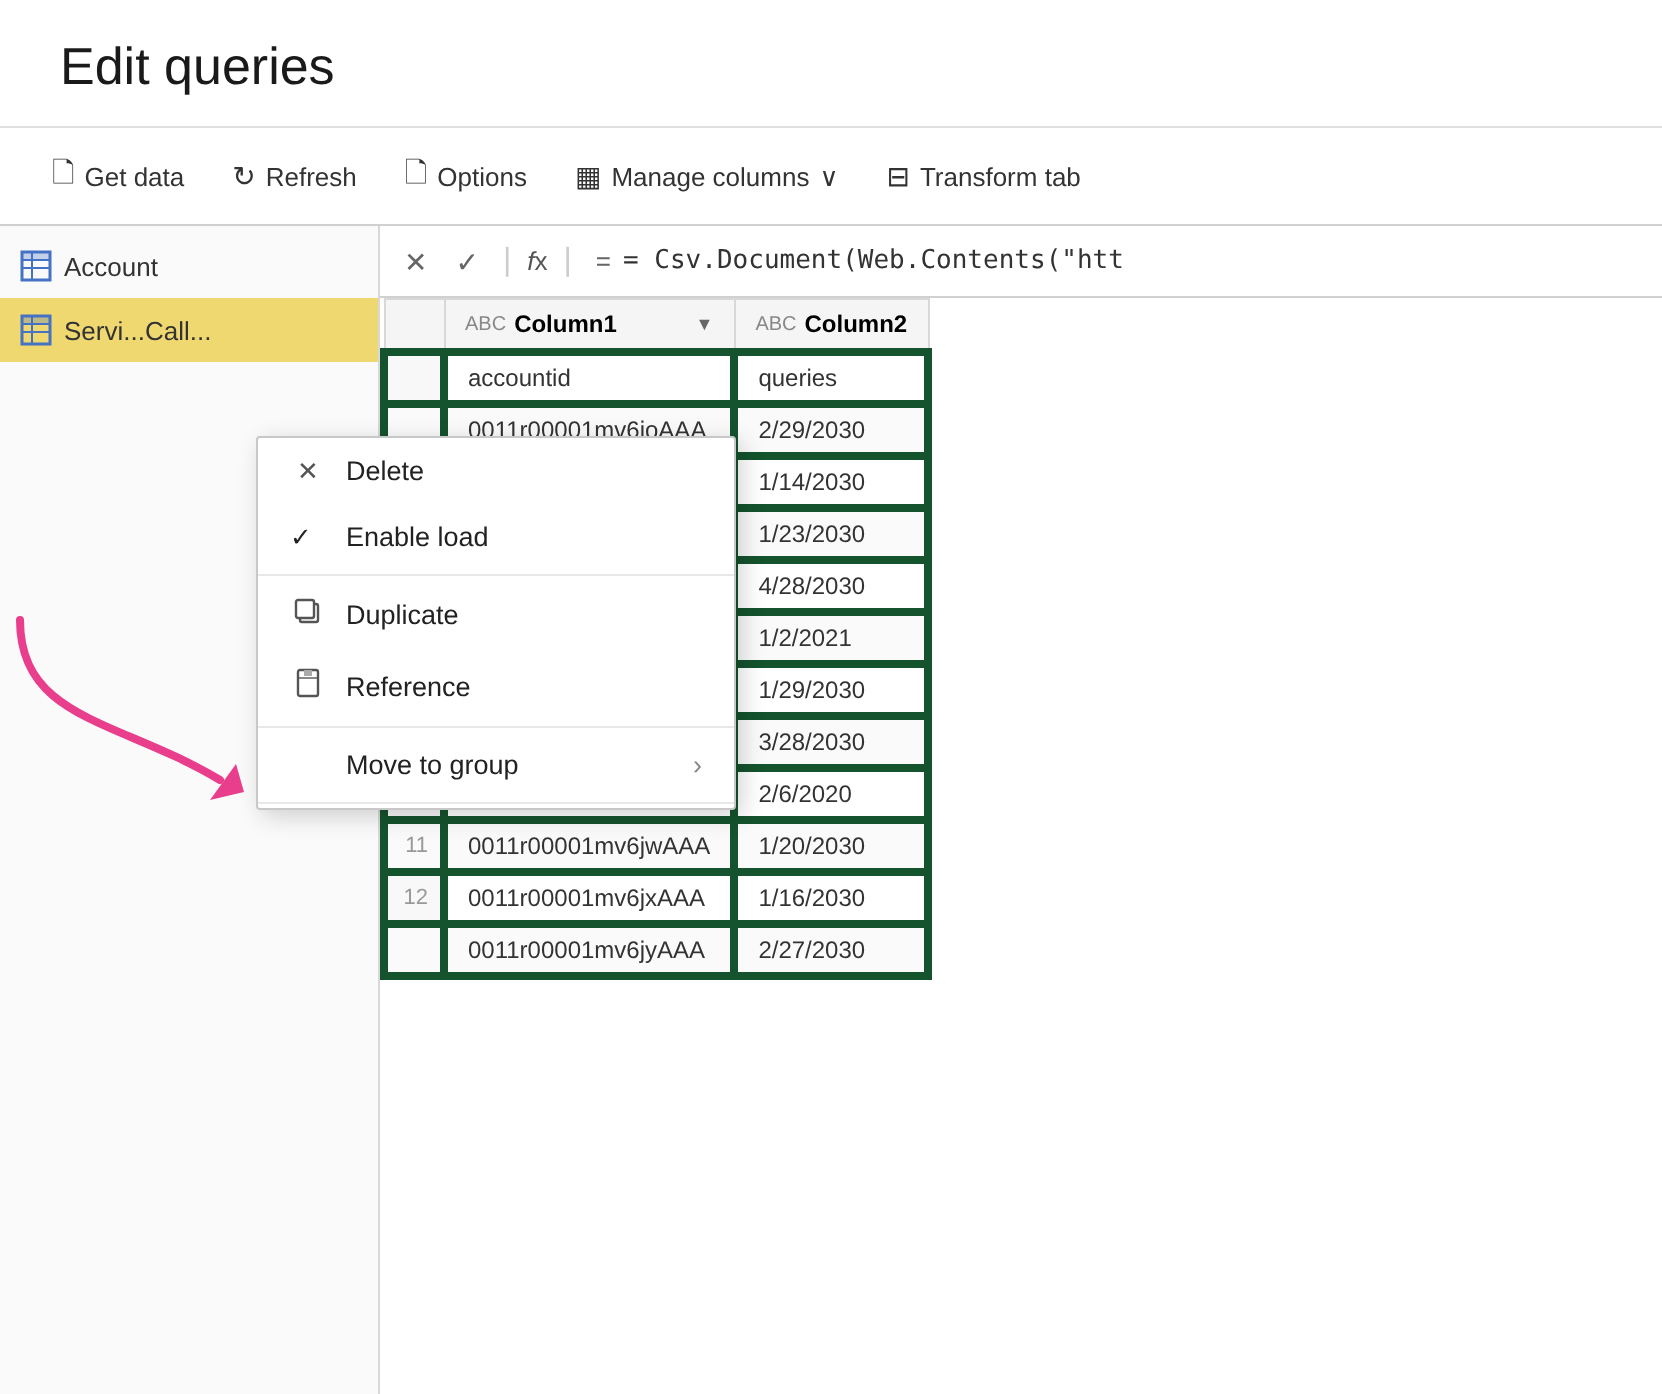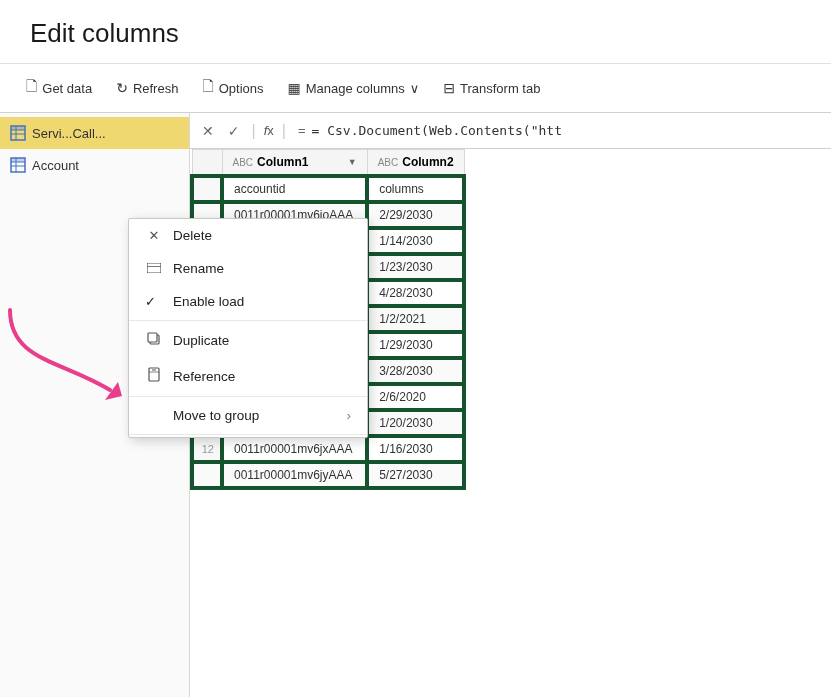--- a/index.html
+++ b/index.html
@@ -220,21 +220,21 @@
       height: 120px;
       pointer-events: none;
       z-index: 200;
     }
 
   </style>
 </head>
 <body>
 
 <div class="title-area">
-  <h1>Edit columns</h1>
+  <h1>Edit queries</h1>
 </div>
 
 <div class="toolbar">
   <button class="toolbar-btn">
     <span class="toolbar-icon">🗋</span>
     <span>Get data</span>
   </button>
   <button class="toolbar-btn">
     <span class="toolbar-icon">↻</span>
     <span>Refresh</span>
@@ -250,39 +250,39 @@
   </button>
   <button class="toolbar-btn">
     <span class="toolbar-icon">⊟</span>
     <span>Transform tab</span>
   </button>
 </div>
 
 <div class="main-content">
 
   <div class="left-panel">
+    <div class="query-item">
+      <svg class="tbl-icon" viewBox="0 0 16 16" xmlns="http://www.w3.org/2000/svg">
+        <rect x="1" y="1" width="14" height="14" fill="none" stroke="#4472C4" stroke-width="1.5"></rect>
+        <line x1="1" y1="5" x2="15" y2="5" stroke="#4472C4" stroke-width="1"></line>
+        <line x1="1" y1="9" x2="15" y2="9" stroke="#4472C4" stroke-width="1"></line>
+        <line x1="6" y1="1" x2="6" y2="15" stroke="#4472C4" stroke-width="1"></line>
+        <rect x="1" y="1" width="14" height="4" fill="#4472C4" opacity="0.3"></rect>
+      </svg>
+      <span>Account</span>
+    </div>
     <div class="query-item active">
       <svg class="tbl-icon" viewBox="0 0 16 16" xmlns="http://www.w3.org/2000/svg">
         <rect x="1" y="1" width="14" height="14" fill="none" stroke="#4472C4" stroke-width="1.5"></rect>
         <line x1="1" y1="5" x2="15" y2="5" stroke="#4472C4" stroke-width="1"></line>
         <line x1="1" y1="9" x2="15" y2="9" stroke="#4472C4" stroke-width="1"></line>
         <line x1="6" y1="1" x2="6" y2="15" stroke="#4472C4" stroke-width="1"></line>
         <rect x="1" y="1" width="14" height="4" fill="#4472C4" opacity="0.3"></rect>
       </svg>
       <span>Servi...Call...</span>
-    </div>
-    <div class="query-item">
-      <svg class="tbl-icon" viewBox="0 0 16 16" xmlns="http://www.w3.org/2000/svg">
-        <rect x="1" y="1" width="14" height="14" fill="none" stroke="#4472C4" stroke-width="1.5"></rect>
-        <line x1="1" y1="5" x2="15" y2="5" stroke="#4472C4" stroke-width="1"></line>
-        <line x1="1" y1="9" x2="15" y2="9" stroke="#4472C4" stroke-width="1"></line>
-        <line x1="6" y1="1" x2="6" y2="15" stroke="#4472C4" stroke-width="1"></line>
-        <rect x="1" y="1" width="14" height="4" fill="#4472C4" opacity="0.3"></rect>
-      </svg>
-      <span>Account</span>
     </div>
   </div>
 
   <div class="right-panel">
 
     <div class="formula-bar">
       <button class="formula-btn">✕</button>
       <button class="formula-btn">✓</button>
       <span class="formula-sep">|</span>
       <span style="font-size:13px;color:#555;"><i>f</i>x</span>
@@ -308,21 +308,21 @@
                 <span class="col-type">ABC</span>
                 <span>Column2</span>
               </div>
             </th>
           </tr>
         </thead>
         <tbody id="grid-body">
         <tr>
               <td class="row-num"></td>
               <td>accountid</td>
-              <td>columns</td>
+              <td>queries</td>
             </tr>
             <tr>
               <td class="row-num"></td>
               <td>0011r00001mv6joAAA</td>
               <td>2/29/2030</td>
             </tr>
             <tr>
               <td class="row-num"></td>
               <td>0011r00001mv6jpAAA</td>
               <td>1/14/2030</td>
@@ -363,41 +363,32 @@
               <td>1/20/2030</td>
             </tr>
             <tr>
               <td class="row-num">12</td>
               <td>0011r00001mv6jxAAA</td>
               <td>1/16/2030</td>
             </tr>
             <tr>
               <td class="row-num"></td>
               <td>0011r00001mv6jyAAA</td>
-              <td>5/27/2030</td>
+              <td>2/27/2030</td>
             </tr>
           </tbody>
       </table>
     </div>
   </div>
 </div>
 
 <div class="context-menu">
   <div class="ctx-item">
     <span class="ctx-icon">✕</span>
     <span>Delete</span>
-  </div>
-  <div class="ctx-item">
-    <span class="ctx-icon">
-      <svg width="14" height="10" viewBox="0 0 14 10">
-          <rect x="0" y="0" width="14" height="10" rx="1" fill="none" stroke="#555" stroke-width="1.2"></rect>
-          <line x1="0" y1="3.5" x2="14" y2="3.5" stroke="#555" stroke-width="0.8"></line>
-        </svg>
-    </span>
-    <span>Rename</span>
   </div>
   <div class="ctx-item">
     <span class="ctx-check">✓</span>
     <span>Enable load</span>
   </div>
   <hr class="ctx-divider">
   <div class="ctx-item">
     <span class="ctx-icon">
       <svg width="14" height="14" viewBox="0 0 14 14">
           <rect x="3" y="3" width="9" height="9" rx="1" fill="none" stroke="#555" stroke-width="1.2"></rect>

